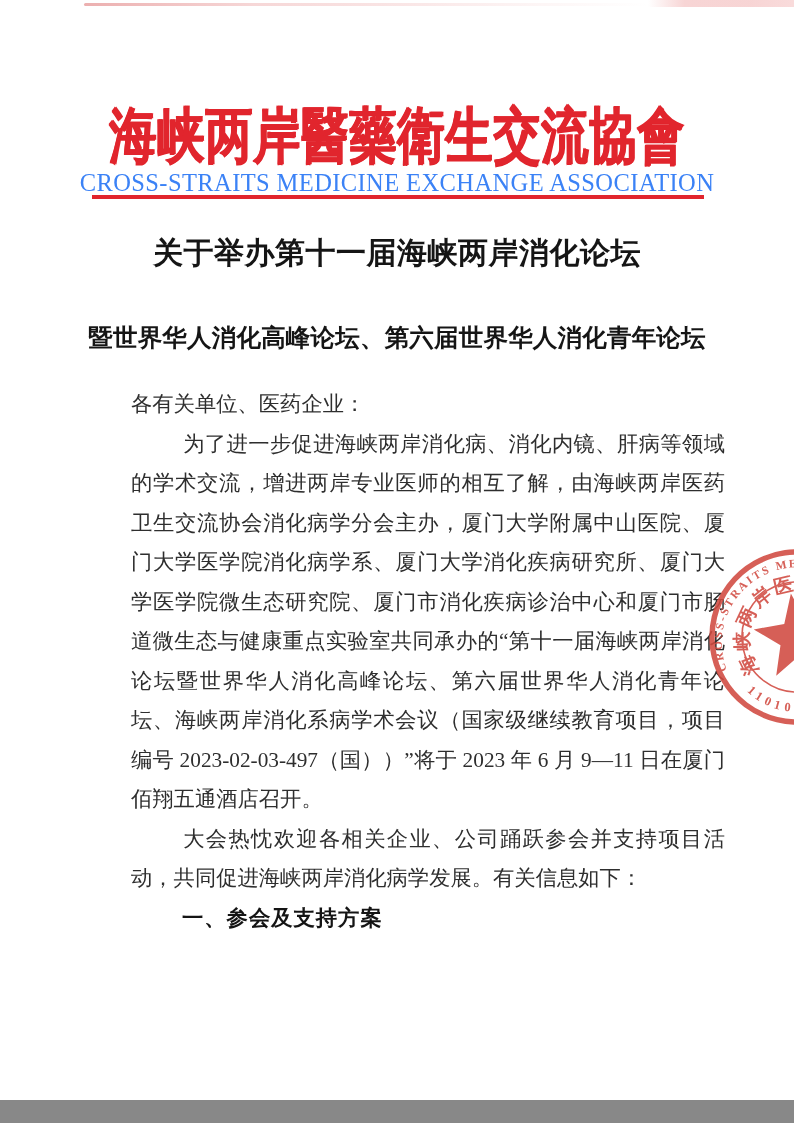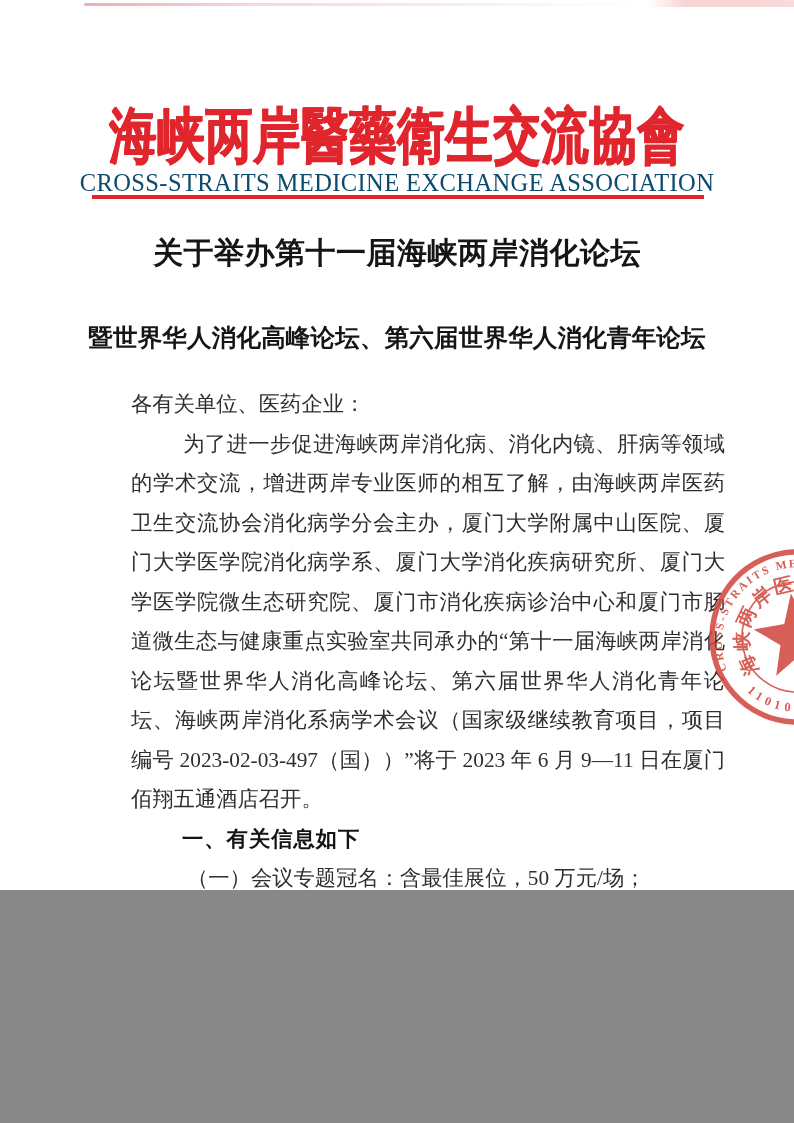--- a/index.html
+++ b/index.html
@@ -1,18 +1,18 @@
 <!DOCTYPE html>
 <html><head>
 <meta charset="utf-8">
 <style>
   html,body { margin:0; padding:0; background:#888; }
   .page {
     position: relative;
-    width: 794px; height: 890px;
+    width: 794px; height: 1100px;
     margin: 0 auto;
     background: #ffffff;
     overflow: hidden;
     font-family: "Liberation Serif", serif;
   }
   
   .scan-streak-1 {
     position:absolute; top:3px; left:84px; width:565px; height:3px;
     background: linear-gradient(90deg,
       rgba(220,110,110,.55) 0%, rgba(230,140,140,.35) 30%,
@@ -85,31 +85,31 @@
 </style>
 </head>
 <body>
 
 <div class="page">
 
   <div class="scan-streak-1"></div>
   <div class="scan-streak-2"></div>
 
   <div class="cn-name" style="color:#e1252d">海峡两岸醫藥衛生交流協會</div>
-  <div class="en-name" style="color:#0c4a6e">CROSS-STRAITS MEDICINE EXCHANGE ASSOCIATION</div>
+  <div class="en-name" style="color:#3b82f6">CROSS-STRAITS MEDICINE EXCHANGE ASSOCIATION</div>
   <div class="head-rule" style="background:#e1252d"></div>
 
   <div class="doc-title l1">关于举办第十一届海峡两岸消化论坛</div>
   <div class="doc-title l2">暨世界华人消化高峰论坛、第六届世界华人消化青年论坛</div>
 
   <div class="body-block">
     <p>各有关单位、医药企业：</p>
     <p class="p-indent">为了进一步促进海峡两岸消化病、消化内镜、肝病等领域的学术交流，增进两岸专业医师的相互了解，由海峡两岸医药卫生交流协会消化病学分会主办，厦门大学附属中山医院、厦门大学医学院消化病学系、厦门大学消化疾病研究所、厦门大学医学院微生态研究院、厦门市消化疾病诊治中心和厦门市肠道微生态与健康重点实验室共同承办的“第十一届海峡两岸消化论坛暨世界华人消化高峰论坛、第六届世界华人消化青年论坛、海峡两岸消化系病学术会议（国家级继续教育项目，项目编号 2023-02-03-497（国））”将于 2023 年 6 月 9—11 日在厦门佰翔五通酒店召开。</p>
-    <p class="section-heading">一、有关信息如下</p>
-    <p class="scheme-item">（一）会议专题冠名：含最佳展位，50 万元/场；</p>
+    <p class="p-indent">大会热忱欢迎各相关企业、公司踊跃参会并支持项目活动，共同促进海峡两岸消化病学发展。有关信息如下：</p>
+    <p class="section-heading">一、参会及支持方案</p>
   </div>
 
   <svg class="seal" viewBox="0 0 200 200" xmlns="http://www.w3.org/2000/svg">
     <defs>
       <path id="arcEn" d="M 26.4,125.2 A 76,76 0 1 1 173.6,125.2" fill="none"></path>
       <path id="arcCn" d="M 58.5,128.4 A 49,49 0 1 1 141.5,128.4" fill="none"></path>
       <path id="arcNum" d="M 40.5,143.5 A 72,72 0 0 0 159.5,143.5" fill="none"></path>
     </defs>
 
     <circle cx="100" cy="100" r="85" fill="none" stroke-width="5.5" stroke="#d14a40"></circle>

